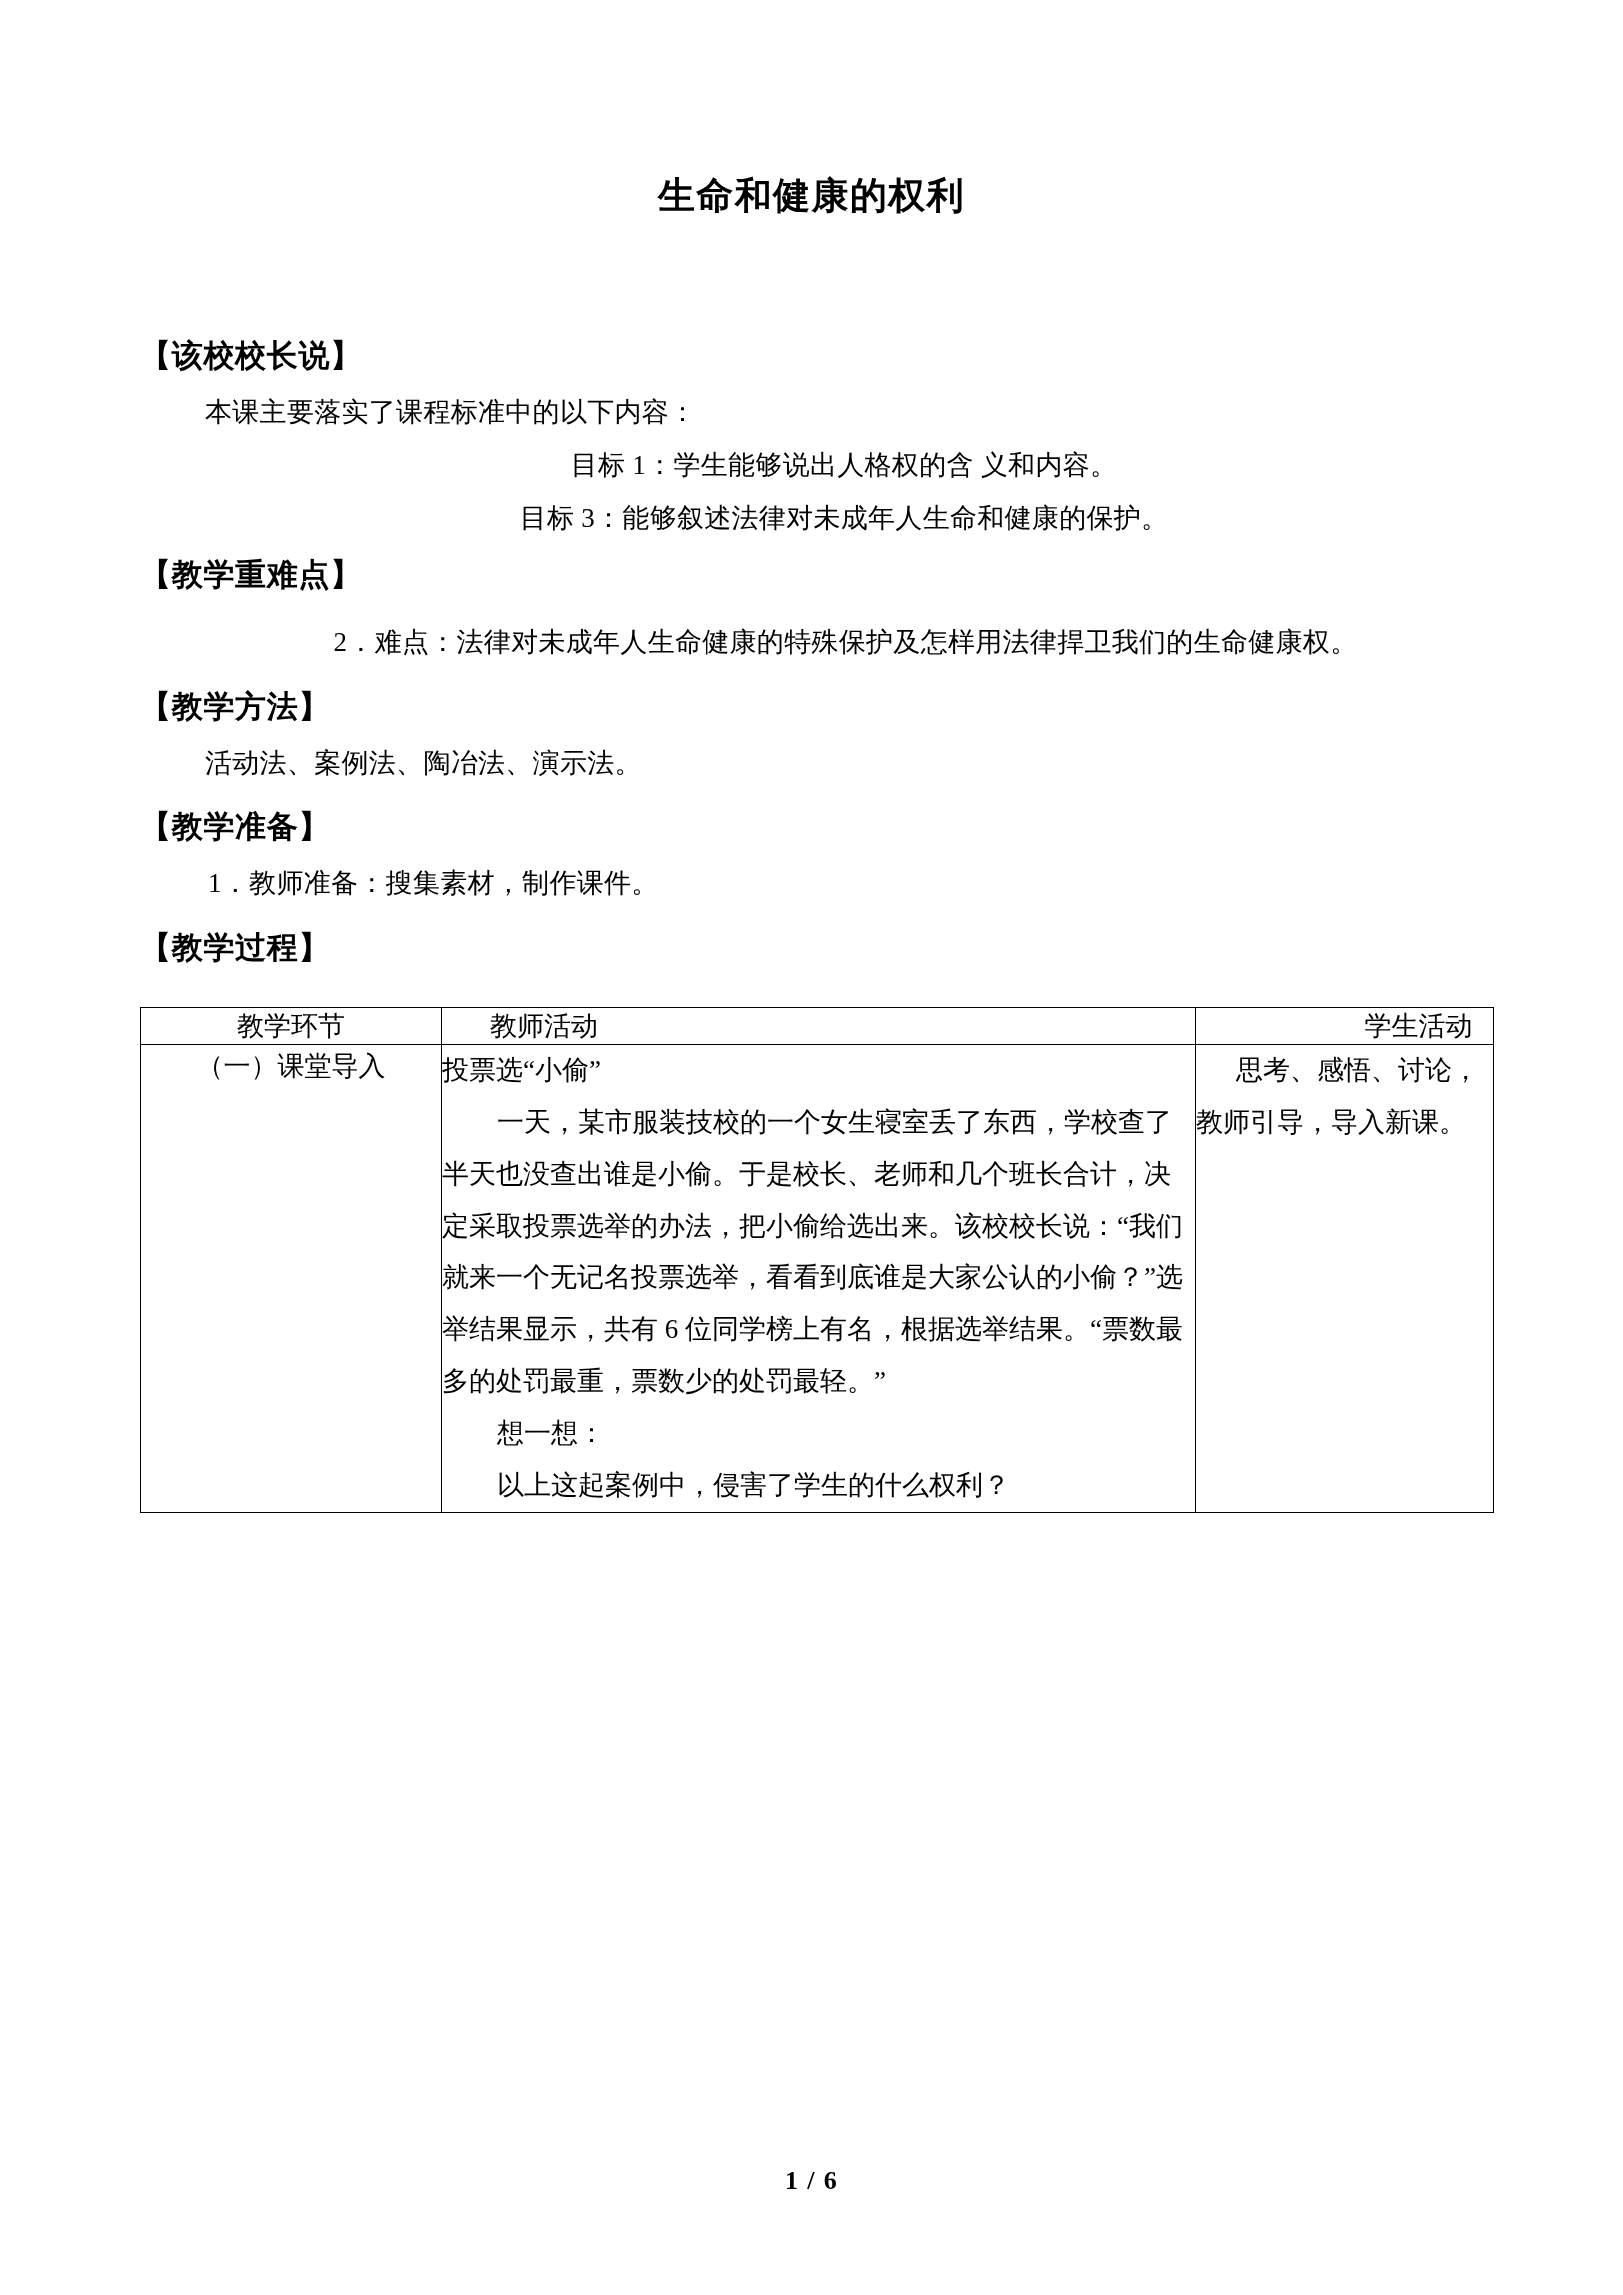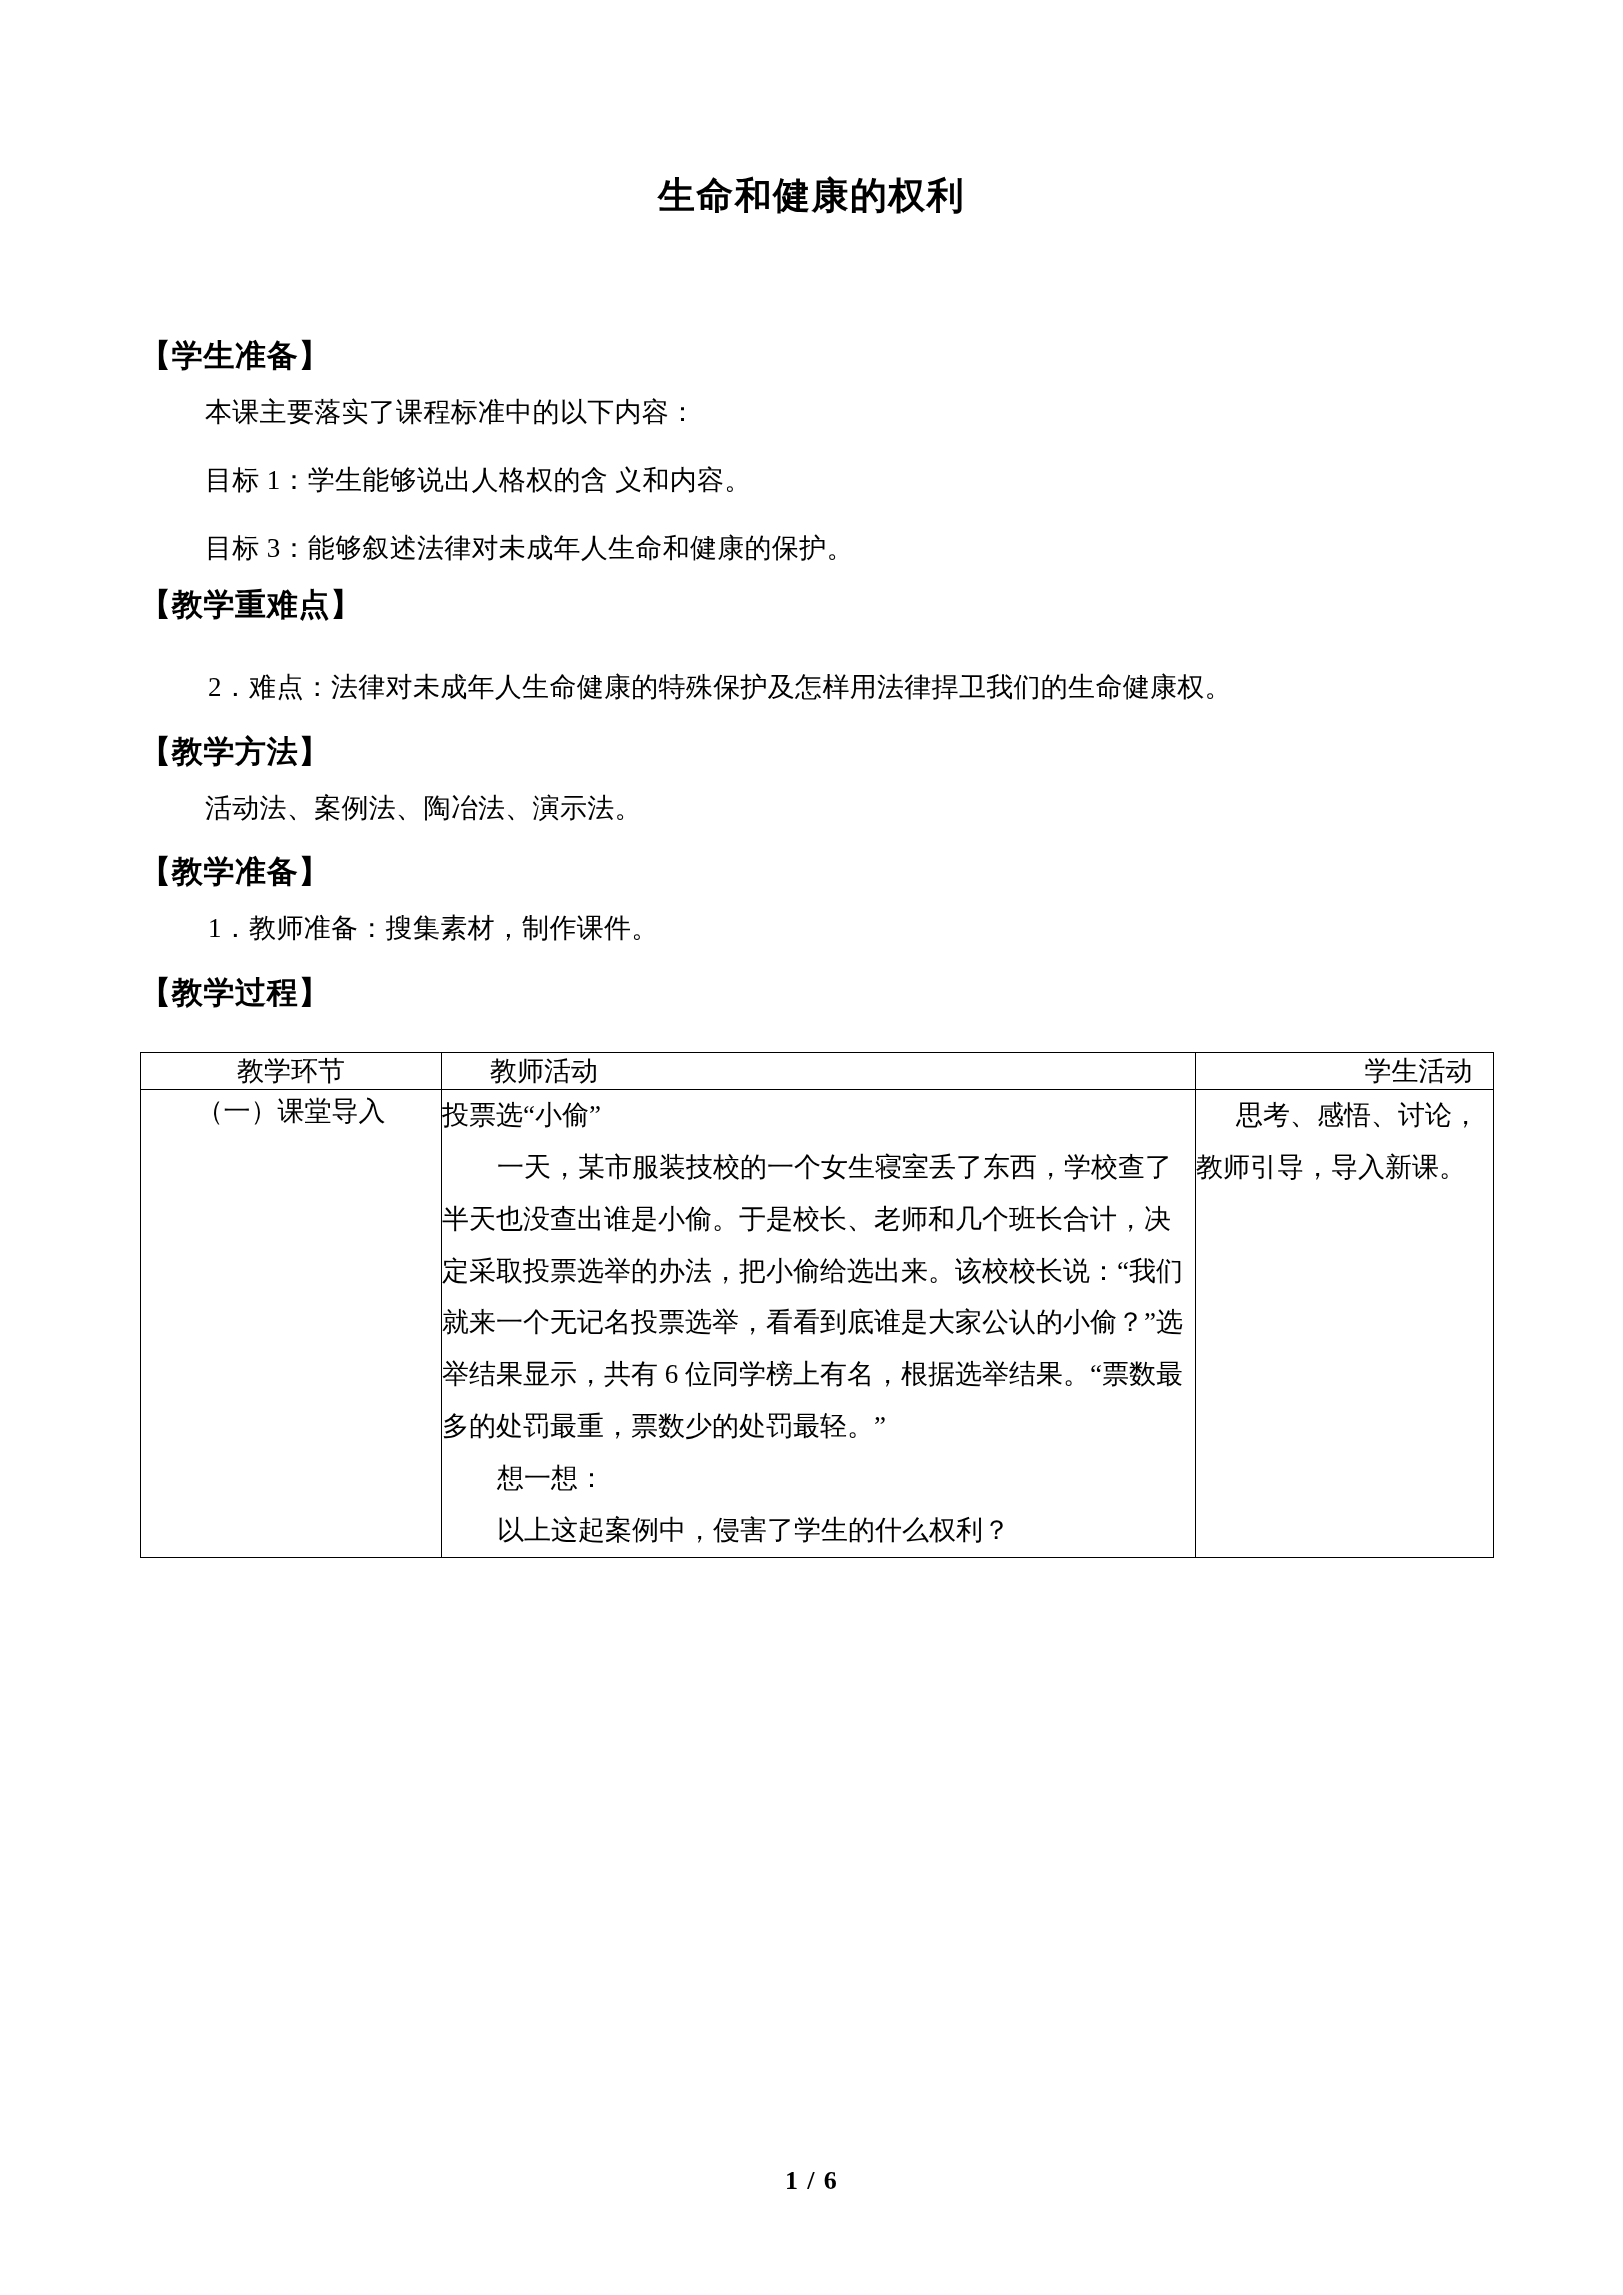--- a/index.html
+++ b/index.html
@@ -39,21 +39,22 @@
   .body-line {
     font-size: 27px;
     line-height: 1.52;
     margin: 0;
     text-indent: 0;
     letter-spacing: 0.3px;
   }
   .indent-1 { padding-left: 65px; }
   .indent-2 { padding-left: 68px; }
   .block {
-    margin-top: 27px;
+    margin-top: 12px;
+    text-align: center;
   }
   .space-sm { height: 12.3px; }
   .space-md { height: 20.5px; }
 
   table.lesson {
     border-collapse: collapse;
     width: 1353px;
     margin-top: 36px;
     table-layout: fixed;
   }
@@ -117,21 +118,21 @@
 </style>
 </head>
 <body>
 
 <div class="page">
 
   <div class="doc-title">生命和健康的权利</div>
 
   <div class="gap-after-title"></div>
 
-  <div class="section-head">【学生准备】</div>
+  <div class="section-head">【该校校长说】</div>
   <div class="space-sm"></div>
   <div class="body-line indent-1">本课主要落实了课程标准中的以下内容：</div>
   <div class="body-line indent-1 block">目标 1：学生能够说出人格权的含 义和内容。</div>
   <div class="body-line indent-1 block">目标 3：能够叙述法律对未成年人生命和健康的保护。</div>
 
   <div class="space-sm"></div>
 
   <div class="section-head">【教学重难点】</div>
   <div class="space-sm"></div>
   <div class="body-line indent-2 block">2．难点：法律对未成年人生命健康的特殊保护及怎样用法律捍卫我们的生命健康权。</div>

